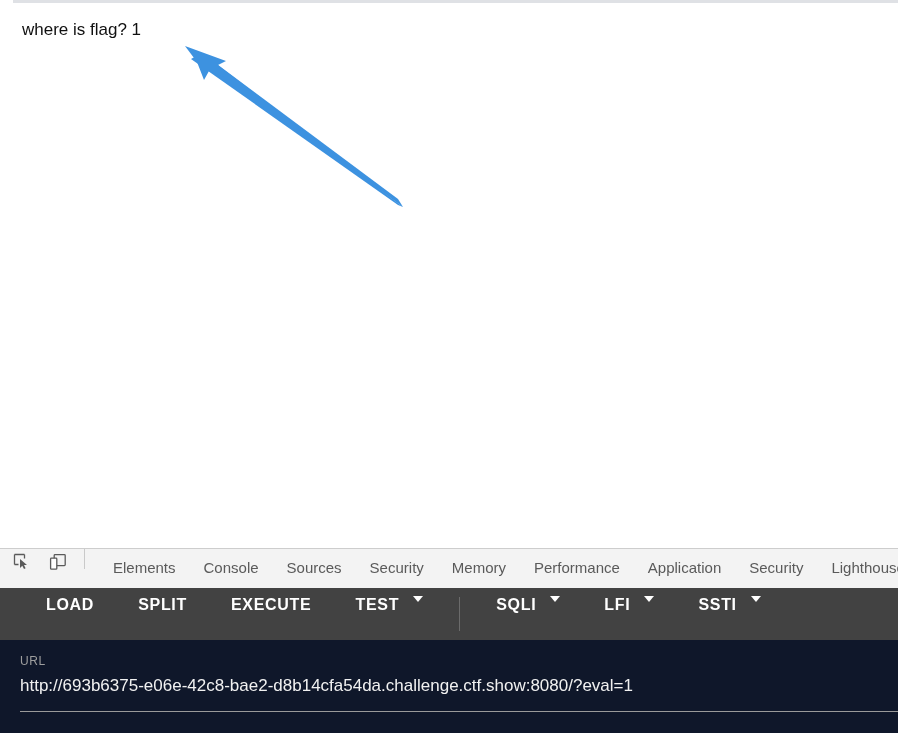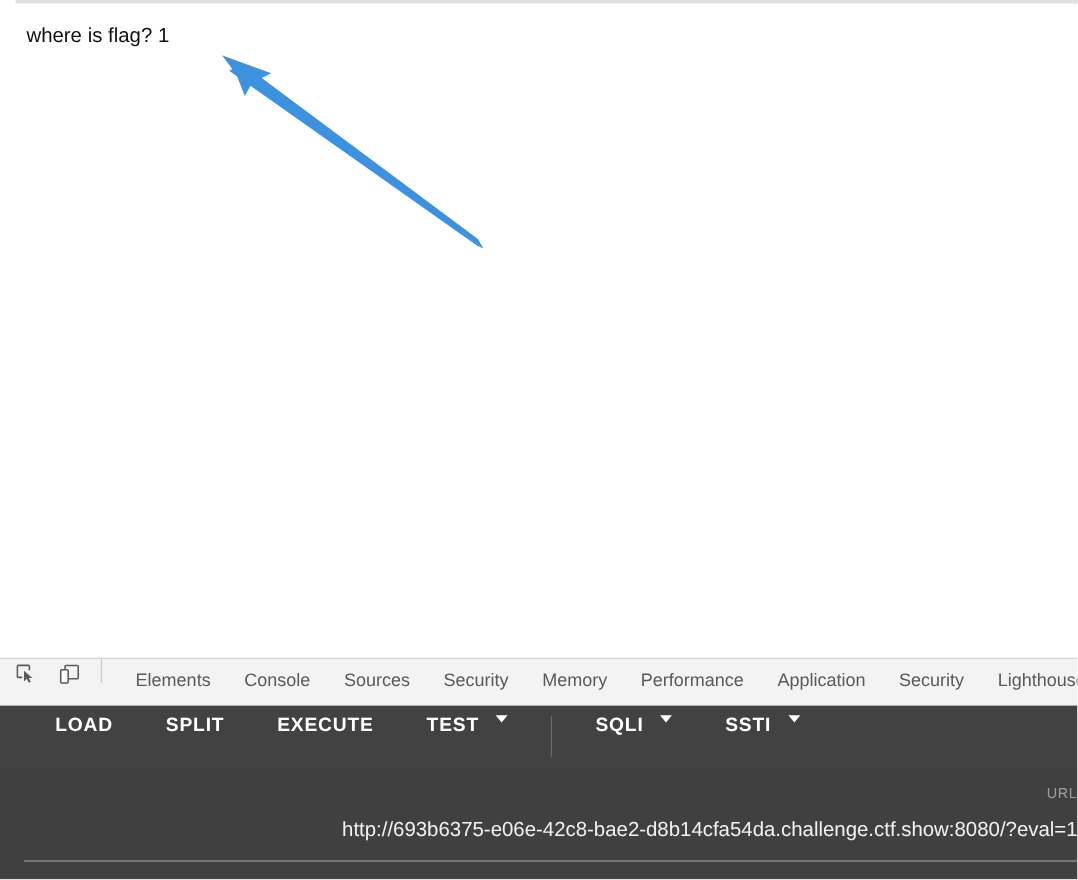--- a/index.html
+++ b/index.html
@@ -122,37 +122,36 @@
   .tb-sep {
     width: 1px;
     height: 34px;
     background: #6b6b6b;
     margin: 0 14px;
     flex: 0 0 auto;
   }
 
   
   #url-panel {
-    background: #404040;
+    background: #0f172a;
     height: 93px;
     padding: 14px 0 0 20px;
     box-sizing: border-box;
-    text-align: right;
   }
   #url-label {
     color: #9e9e9e;
     font-size: 12px;
     letter-spacing: 0.6px;
     line-height: 14px;
   }
   #url-value {
     color: #f1f1f1;
     font-size: 17px;
     line-height: 26px;
-    margin-top: 11px;
+    margin-top: 5px;
     white-space: nowrap;
     overflow: hidden;
   }
   #url-underline {
     height: 1px;
     background: #9a9a9a;
     margin-top: 12px;
     margin-right: 0;
   }
 </style>
@@ -220,20 +219,24 @@
       <span class="caret"></span>
     </div>
 
     <div class="tb-sep"></div>
 
     <div class="tb-btn">
       <span>SQLI</span>
       <span class="caret"></span>
     </div>
     <div class="tb-btn">
+      <span>LFI</span>
+      <span class="caret"></span>
+    </div>
+    <div class="tb-btn">
       <span>SSTI</span>
       <span class="caret"></span>
     </div>
   </div>
 
   <div id="url-panel">
     <div id="url-label">URL</div>
     <div id="url-value">http://693b6375-e06e-42c8-bae2-d8b14cfa54da.challenge.ctf.show:8080/?eval=1</div>
     <div id="url-underline"></div>
   </div>

